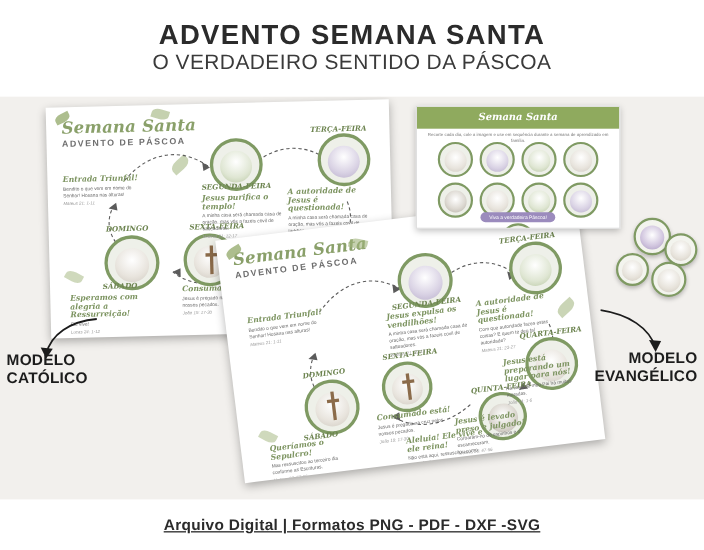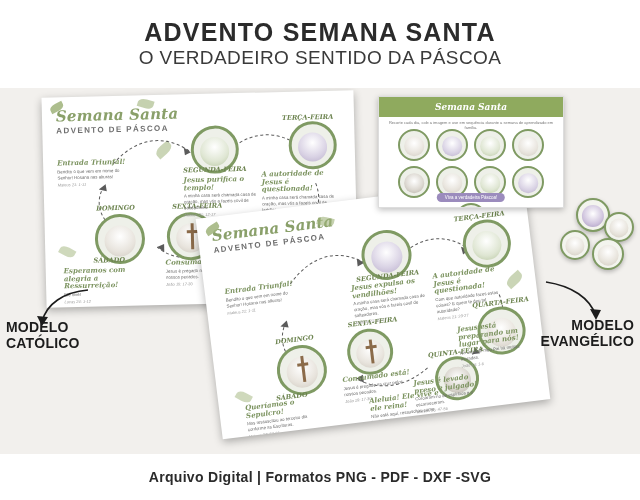--- a/index.html
+++ b/index.html
@@ -24,21 +24,21 @@
     font-size:25px;font-weight:bold;letter-spacing:1.2px;color:#2b2b2b;
     line-height:1.05;
   }
   .header-sub{
     font-size:19px;color:#3a3a3a;letter-spacing:.4px;margin-top:2px;
   }
   
   .footer{
     position:absolute;left:0;right:0;bottom:0;height:46px;
     background:#ffffff;
-    display:flex;align-items:center;justify-content:center;
+    display:flex;align-items:center;justify-content:center;text-decoration:underline;
   }
   .footer-text{font-size:14px;color:#2b2b2b;font-weight:600;letter-spacing:.3px;}
   
   .stage{
     position:absolute;left:0;right:0;top:88px;bottom:46px;
     background:#f2f0ed;
     overflow:hidden;
   }
   
   .sheet{

